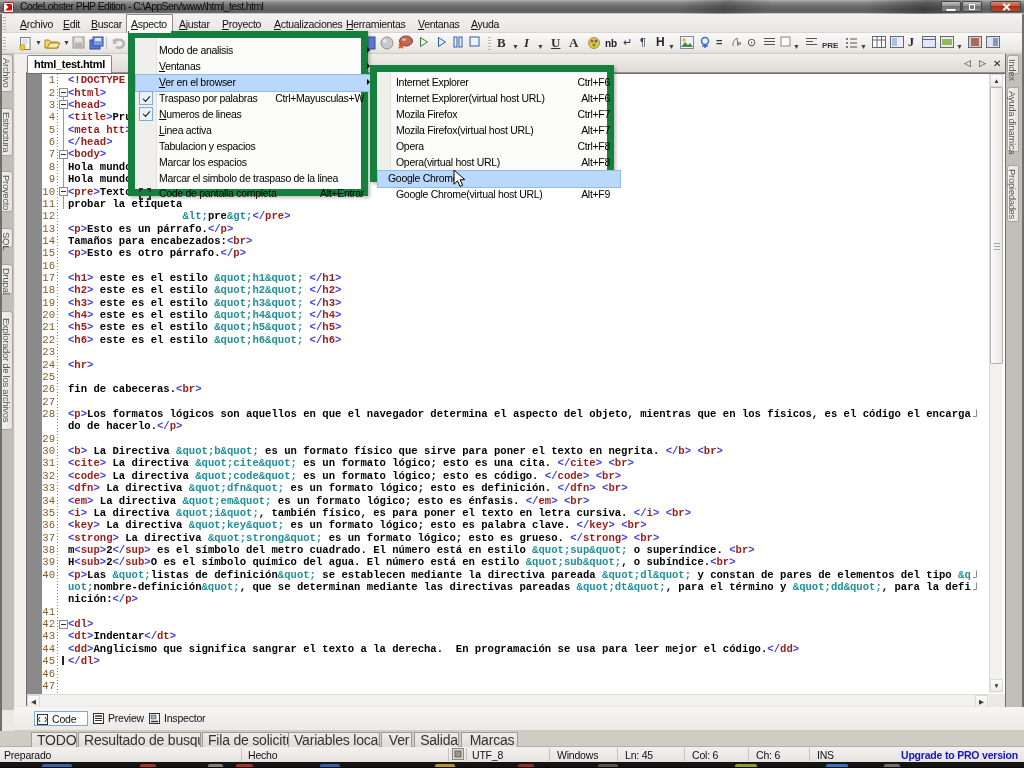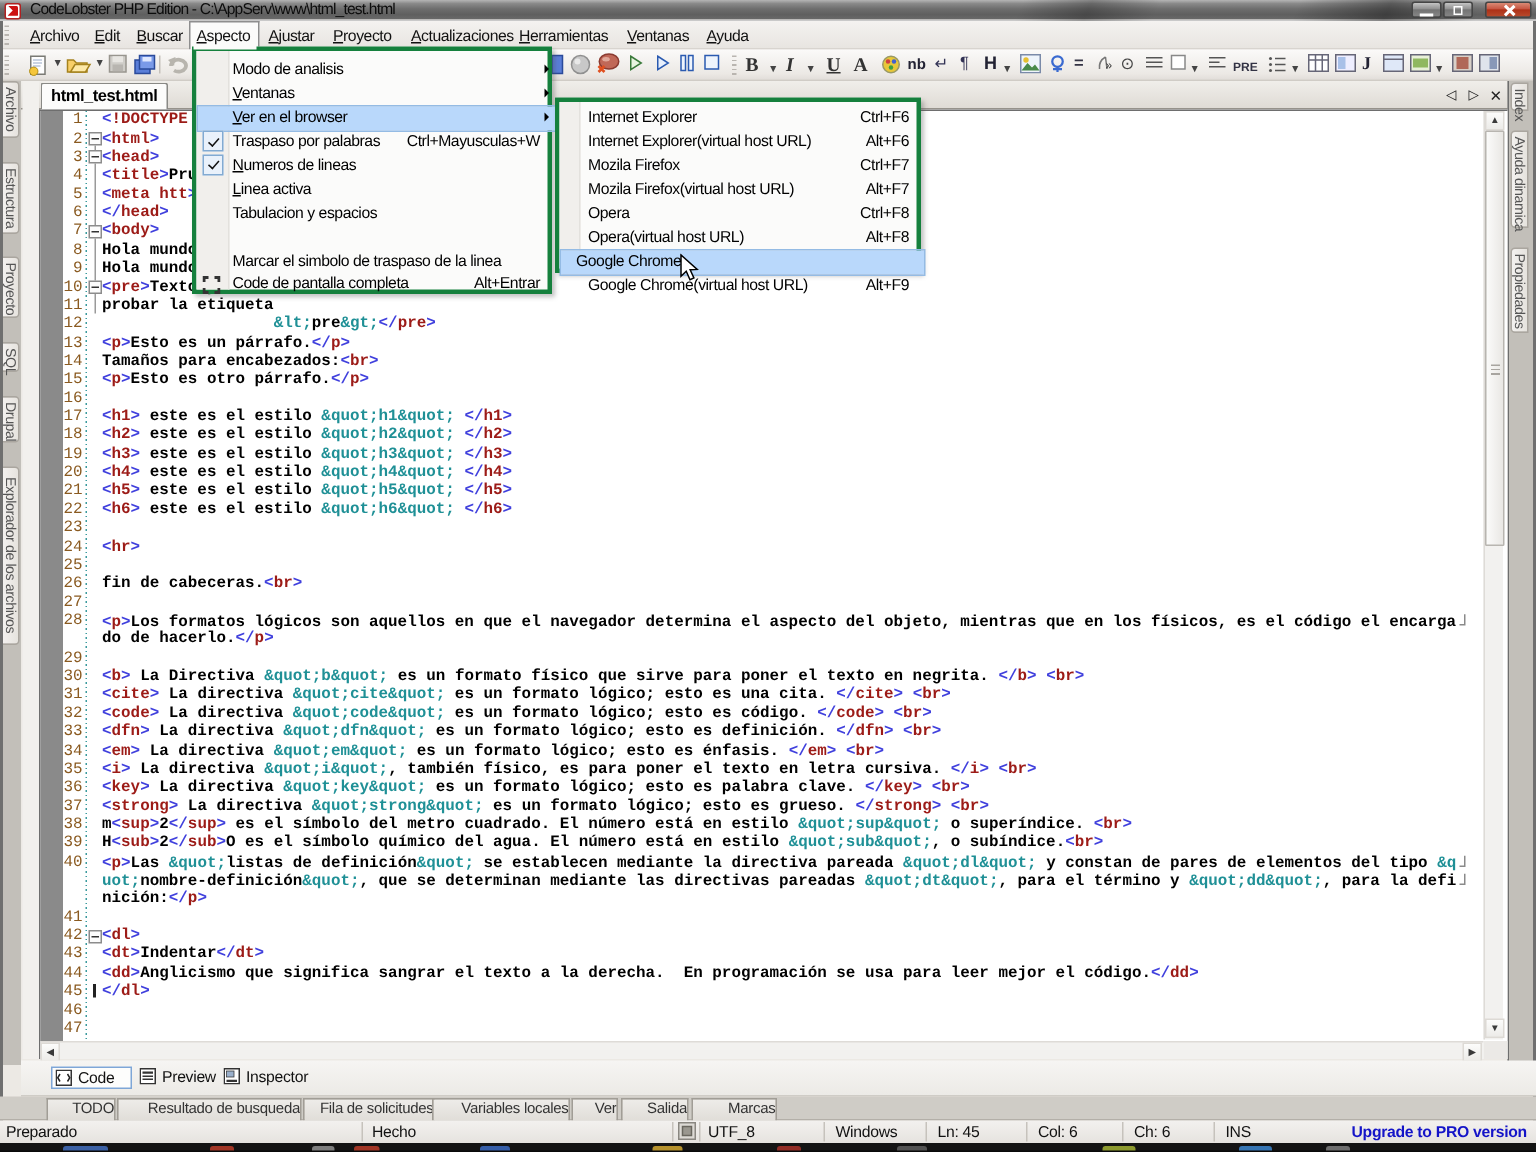--- a/index.html
+++ b/index.html
@@ -61,31 +61,31 @@
 #vthumb:before{content:"";position:absolute;left:3px;top:155px;width:6px;height:7px;background:repeating-linear-gradient(180deg,#a8a5a0 0,#a8a5a0 1px,transparent 1px,transparent 3px)}
 #hsb{left:27px;top:694px;width:962px;height:12px;background:#f2f1ef;border-top:1px solid #dedbd7}
 #sbcorner{left:989px;top:694px;width:16px;height:12px;background:#ebe9e6}
 
 #codebar{left:14px;top:707px;width:1010px;height:24px;background:linear-gradient(180deg,#f6f5f3,#eceae6);border-bottom:1px solid #cfccc6}
 .btab{position:absolute;top:4px;height:15px;font-size:10.5px;color:#111;line-height:14px;letter-spacing:-0.2px}
 #codetab{left:20px;width:54px;background:#fdfdfc;border:1px solid #7ea6d7;padding-left:2px}
 .bicon{display:inline-block;width:11px;height:11px;vertical-align:-2px;margin-right:4px}
 
 #todorow{left:0;top:731px;width:1024px;height:16px;background:#cfccc6;border-bottom:1px solid #b3afa8}
-.ttab{position:absolute;top:1px;height:15px;background:linear-gradient(180deg,#eeece9,#e0ddd8);border:1px solid #a19d96;border-bottom:none;font-size:10px;color:#333;text-align:right;padding-left:5px;line-height:14px;letter-spacing:-0.2px;white-space:nowrap;overflow:hidden}
+.ttab{position:absolute;top:1px;height:15px;background:linear-gradient(180deg,#eeece9,#e0ddd8);border:1px solid #a19d96;border-bottom:none;font-size:14px;color:#333;text-align:center;padding-left:5px;line-height:14px;letter-spacing:-0.2px;white-space:nowrap;overflow:hidden}
 
 #status{left:0;top:747px;width:1024px;height:15px;background:linear-gradient(180deg,#f3f1ef,#e6e3df);font-size:10.5px;color:#111}
 .seg{position:absolute;top:1.5px;letter-spacing:-0.2px}
 .sdiv{position:absolute;top:1px;width:1px;height:13px;background:#c6c2bc}
 #upg{color:#1414c8;font-weight:bold}
 
 #taskbar{left:0;top:762px;width:1024px;height:6px;background:#141414}
 .tico{position:absolute;top:1.5px;height:4px;border-radius:2px 2px 0 0;opacity:.9}
 
-.menu{position:absolute;background:#fbfbfa;border:3px solid #15803d;box-shadow:2px 2px 3px rgba(80,80,80,.35);z-index:10}
+.menu{position:absolute;background:#fbfbfa;border:7px solid #15803d;box-shadow:2px 2px 3px rgba(80,80,80,.35);z-index:10}
 .mgut{position:absolute;left:0;top:0;width:22px;height:100%;background:#f1efec;border-right:1px solid #e3e1dd}
 .mi{position:absolute;left:1px;font-size:10.5px;color:#000;letter-spacing:-0.3px}
 .mi .lab{position:absolute;left:23px;top:1.5px;white-space:nowrap}
 .mi .sc{position:absolute;right:10px;top:1.5px;white-space:nowrap}
 .mi .sub{position:absolute;right:4px;top:4px;width:0;height:0;border-left:3.5px solid #000;border-top:3.5px solid transparent;border-bottom:3.5px solid transparent}
 .hl{background:#b9d8fb;outline:1px solid #94bbe4}
 .chk{position:absolute;left:3px;top:0.5px;width:14px;height:14px;background:#e9f1fb;border:1px solid #82aad2}
 .chk:before{content:"";position:absolute;left:3px;top:3.5px;width:6px;height:3px;border-left:1.6px solid #111;border-bottom:1.6px solid #111;transform:rotate(-48deg)}
 u.al{text-decoration:underline}
 </style></head>
@@ -493,20 +493,23 @@
 <div class="mi" style="top:68.4px;width:238px;height:16px">
       <div class="chk"></div>
       <span class="lab"><u class="al">N</u>umeros de lineas</span>
     </div>
 <div class="mi" style="top:84.3px;width:238px;height:16px">
       <span class="lab"><u class="al">L</u>inea activa</span>
     </div>
 <div class="mi" style="top:100.2px;width:238px;height:16px">
       <span class="lab">Tabulacion y espacios</span>
     </div>
+<div class="mi" style="top:116.1px;width:238px;height:16px">
+      <span class="lab">Marcar los espacios</span>
+    </div>
 <div class="mi" style="top:132.0px;width:238px;height:16px">
       <span class="lab">Marcar el simbolo de traspaso de la linea</span>
     </div>
 <div class="mi" style="top:147.9px;width:238px;height:16px">
       <span style="position:absolute;left:3px;top:2px;width:12px;height:12px"><svg width="12" height="12">
           <path d="M1 4 V1 H4 M8 1 H11 V4 M11 8 V11 H8 M4 11 H1 V8" fill="none" stroke="#333" stroke-width="2"></path>
         </svg></span>
       <span class="lab">Code de pantalla completa</span>
       <span class="sc">Alt+Entrar</span>
     </div>

